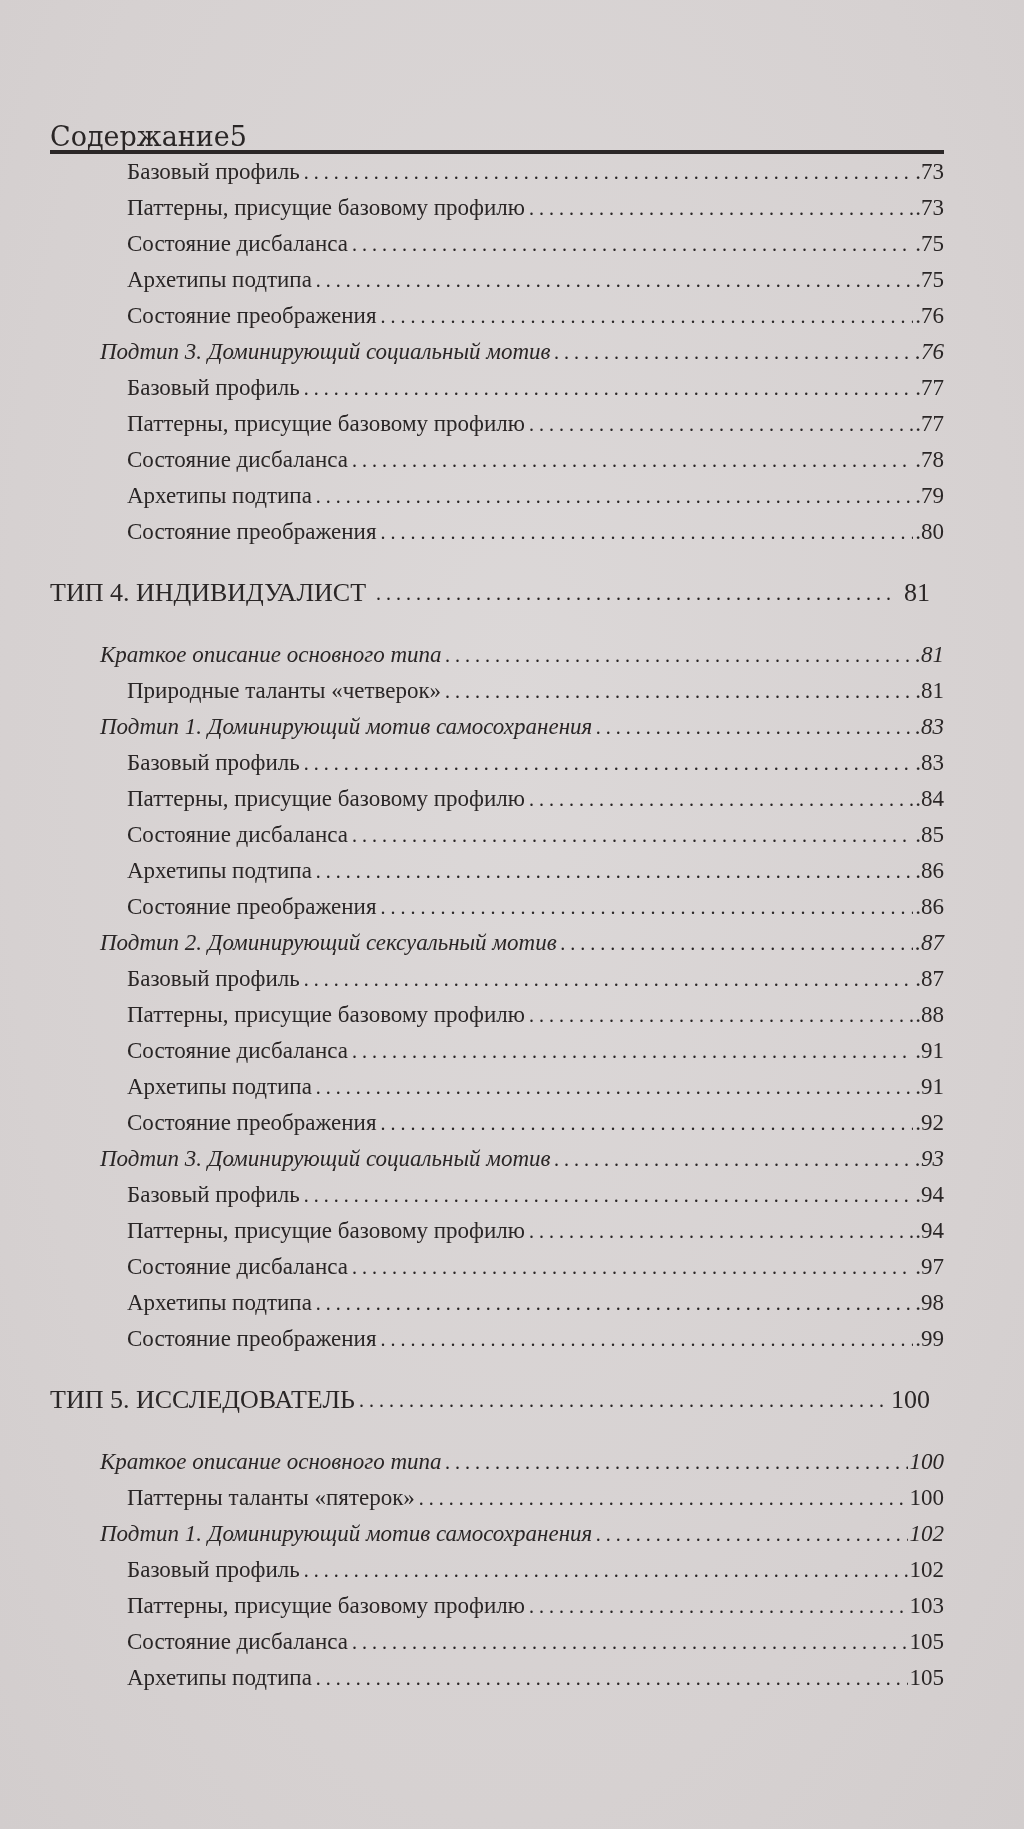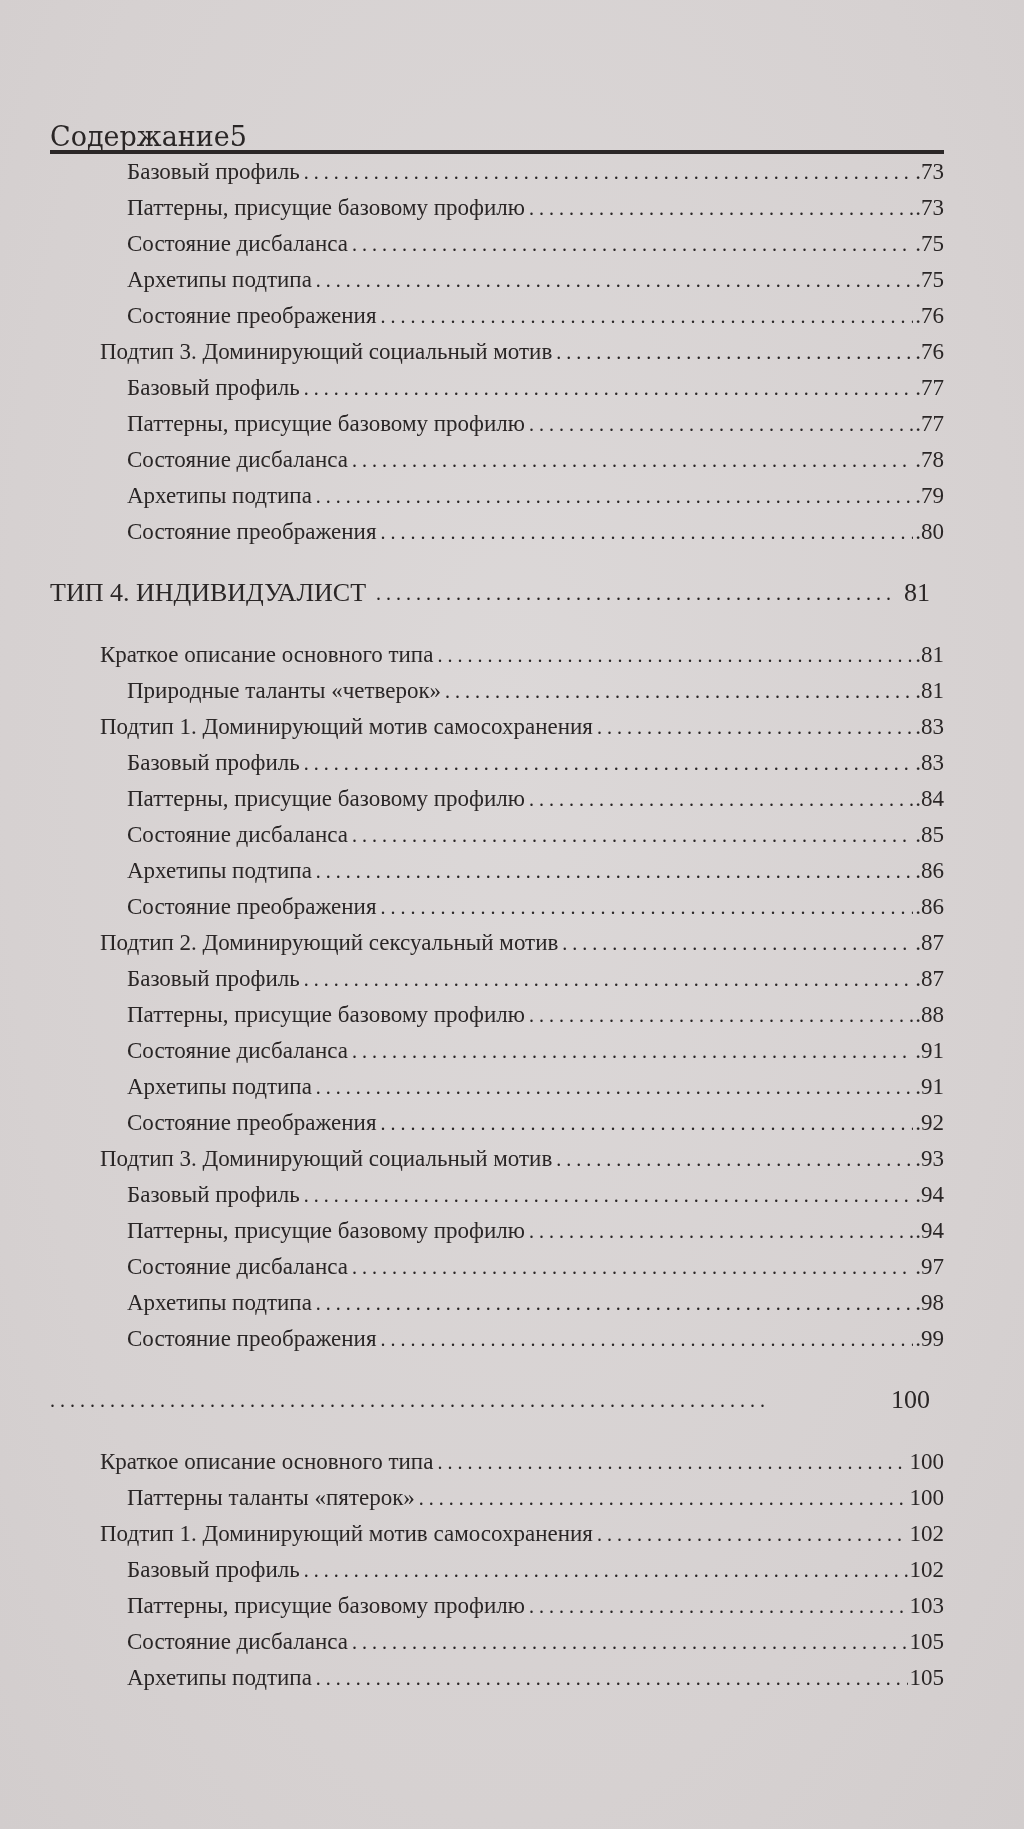--- a/index.html
+++ b/index.html
@@ -31,21 +31,21 @@
   .row .leader {
     flex:1 1 auto; overflow:hidden; letter-spacing:6px;
     color:#2a2626; font-size:20px;
   }
   .row .leader::before {
     content:". . . . . . . . . . . . . . . . . . . . . . . . . . . . . . . . . . . . . . . . . . . . . . . . . . . . . . . . . . . . . . . . . . . . . . . .";
     letter-spacing:0;
   }
   .row .page-num { flex:0 0 auto; padding-left:2px; }
   .lvl-type { left:50px; width:880px; font-size:26px; }
-  .lvl-sub { left:100px; width:844px; }
+  .lvl-sub { left:100px; width:844px; font-style:italic; }
   .lvl-item { left:127px; width:817px; }
 </style>
 </head>
 <body>
 
 <div class="page">
   <div class="running-header">
     <span>Содержание</span>
     <span>5</span>
   </div>
@@ -206,20 +206,21 @@
         <span class="label">Архетипы подтипа</span>
         <span class="leader"></span>
         <span class="page-num">.98</span>
       </div>
       <div class="row lvl-item" style="top: 1164px;">
         <span class="label">Состояние преображения</span>
         <span class="leader"></span>
         <span class="page-num">.99</span>
       </div>
       <div class="row lvl-type" style="top: 1225px;">
+        <span class="label">ТИП 5. ИССЛЕДОВАТЕЛЬ</span>
         <span class="leader"></span>
         <span class="page-num">100</span>
       </div>
       <div class="row lvl-sub" style="top: 1287px;">
         <span class="label">Краткое описание основного типа</span>
         <span class="leader"></span>
         <span class="page-num">100</span>
       </div>
       <div class="row lvl-item" style="top: 1323px;">
         <span class="label">Паттерны таланты «пятерок»</span>

